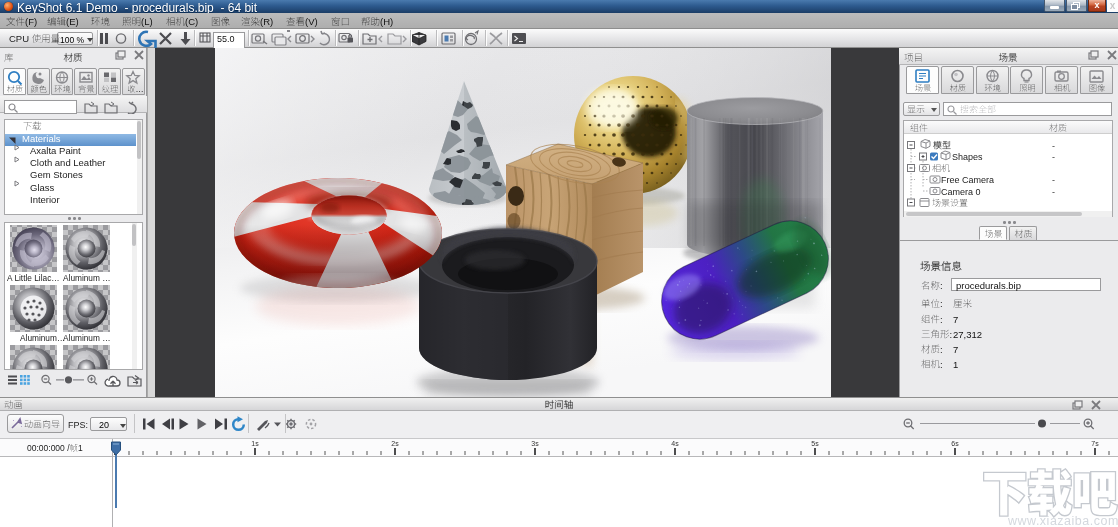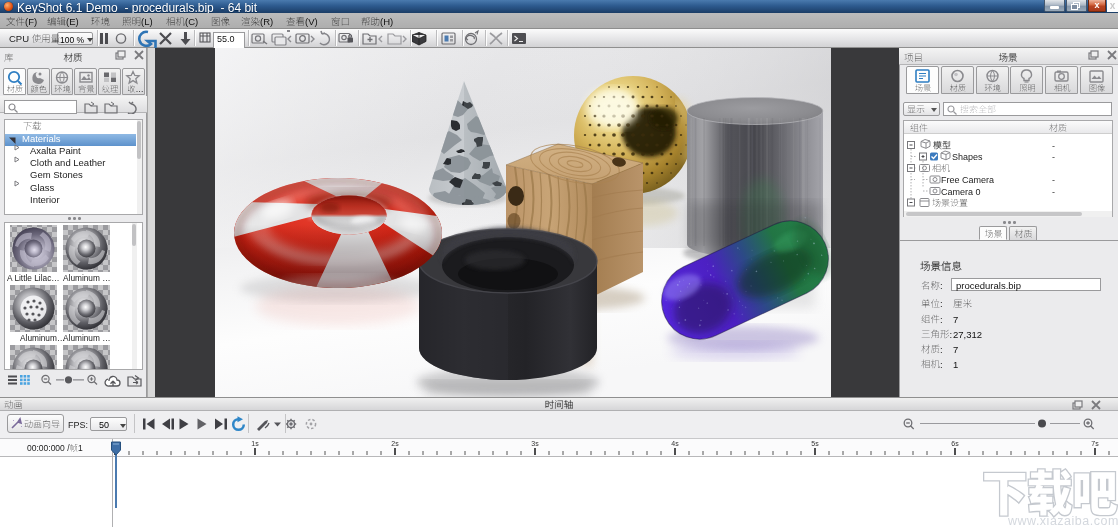--- a/index.html
+++ b/index.html
@@ -821,21 +821,21 @@
     <rect x="3" y="1" width="7" height="6" fill="#ededee" stroke="#7a7a7e" stroke-width="1.2"></rect>
     <path d="M20 1 l8 8 M28 1 l-8 8" stroke="#7a7a7e" stroke-width="1.8"></path>
   </svg>
 <div class="animbar"></div>
 <div class="btn" style="left:7px;top:414px;width:57px;height:19px;border-radius:3px"></div>
 <svg class="abs" style="left:10px;top:417px" width="13" height="13" viewBox="0 0 13 13">
     <path d="M2 11 L8 5 M8 5 l2-3 1 4 -3-1z" stroke="#7a6a9a" stroke-width="1.6" fill="#9a8ab8"></path>
     <path d="M3 3 l1 1 M11 9 l1 1" stroke="#b0a0c8" stroke-width="1"></path>
   </svg>
 <div class="combo" style="left:90px;top:417px;width:37px;height:14px">
-    <span style="position:absolute;left:8px;top:1.5px;font-size:9px">50</span>
+    <span style="position:absolute;left:8px;top:1.5px;font-size:9px">20</span>
     <span class="caret" style="left:29px;top:6px"></span>
   </div>
 <div style="position:absolute;left:134px;top:414px;width:1px;height:19px;background:#c4c4c6"></div>
 <svg class="abs" style="left:138px;top:416px" width="190" height="16" viewBox="0 0 190 16">
     <g fill="#3f3f44">
       <path d="M5 2.5 h2.5 v11 h-2.5z M16.5 2.5 l-8 5.5 8 5.5z"></path>
       <path d="M32 2.5 l-8 5.5 8 5.5z M33.5 2.5 h2.5 v11 h-2.5z"></path>
       <path d="M41.5 2.5 l9 5.5 -9 5.5z"></path>
       <path d="M59.5 2.5 l9 5.5 -9 5.5z" opacity="0.8"></path>
       <path d="M77 2.5 l8 5.5 -8 5.5z M86.5 2.5 h2.5 v11 h-2.5z"></path>

